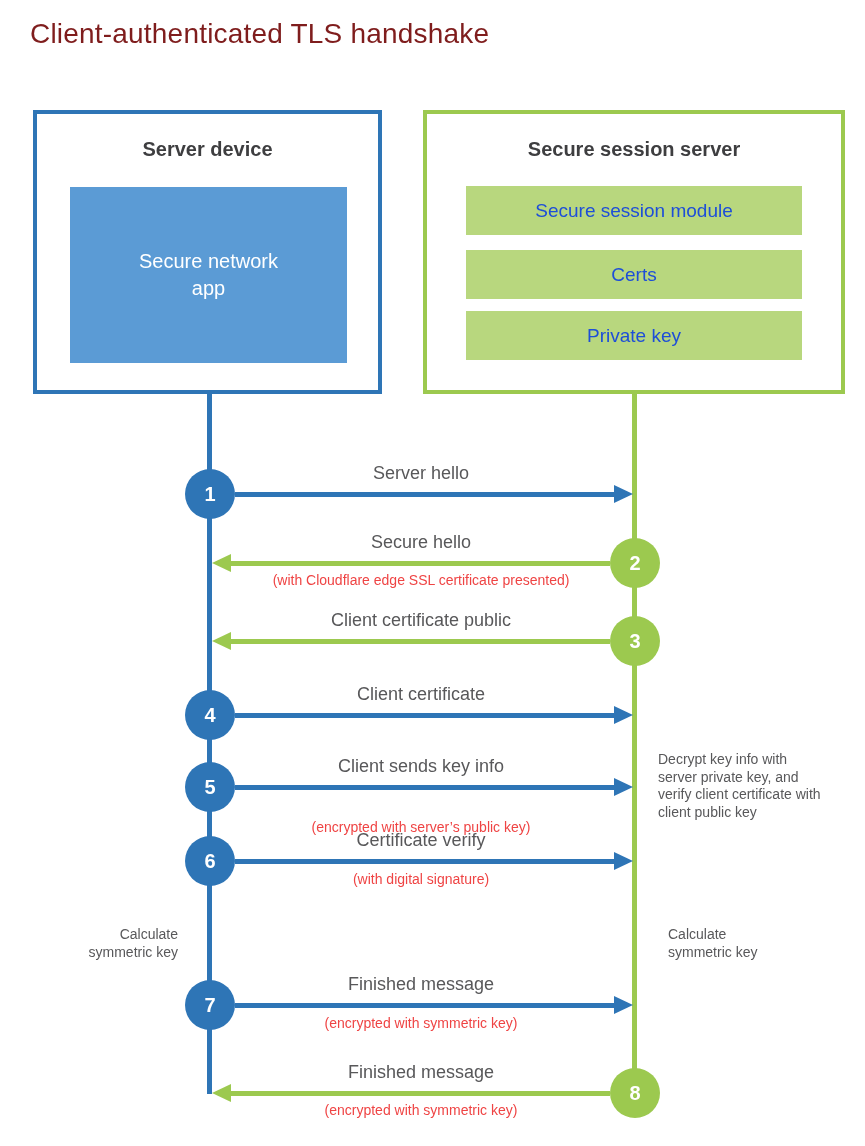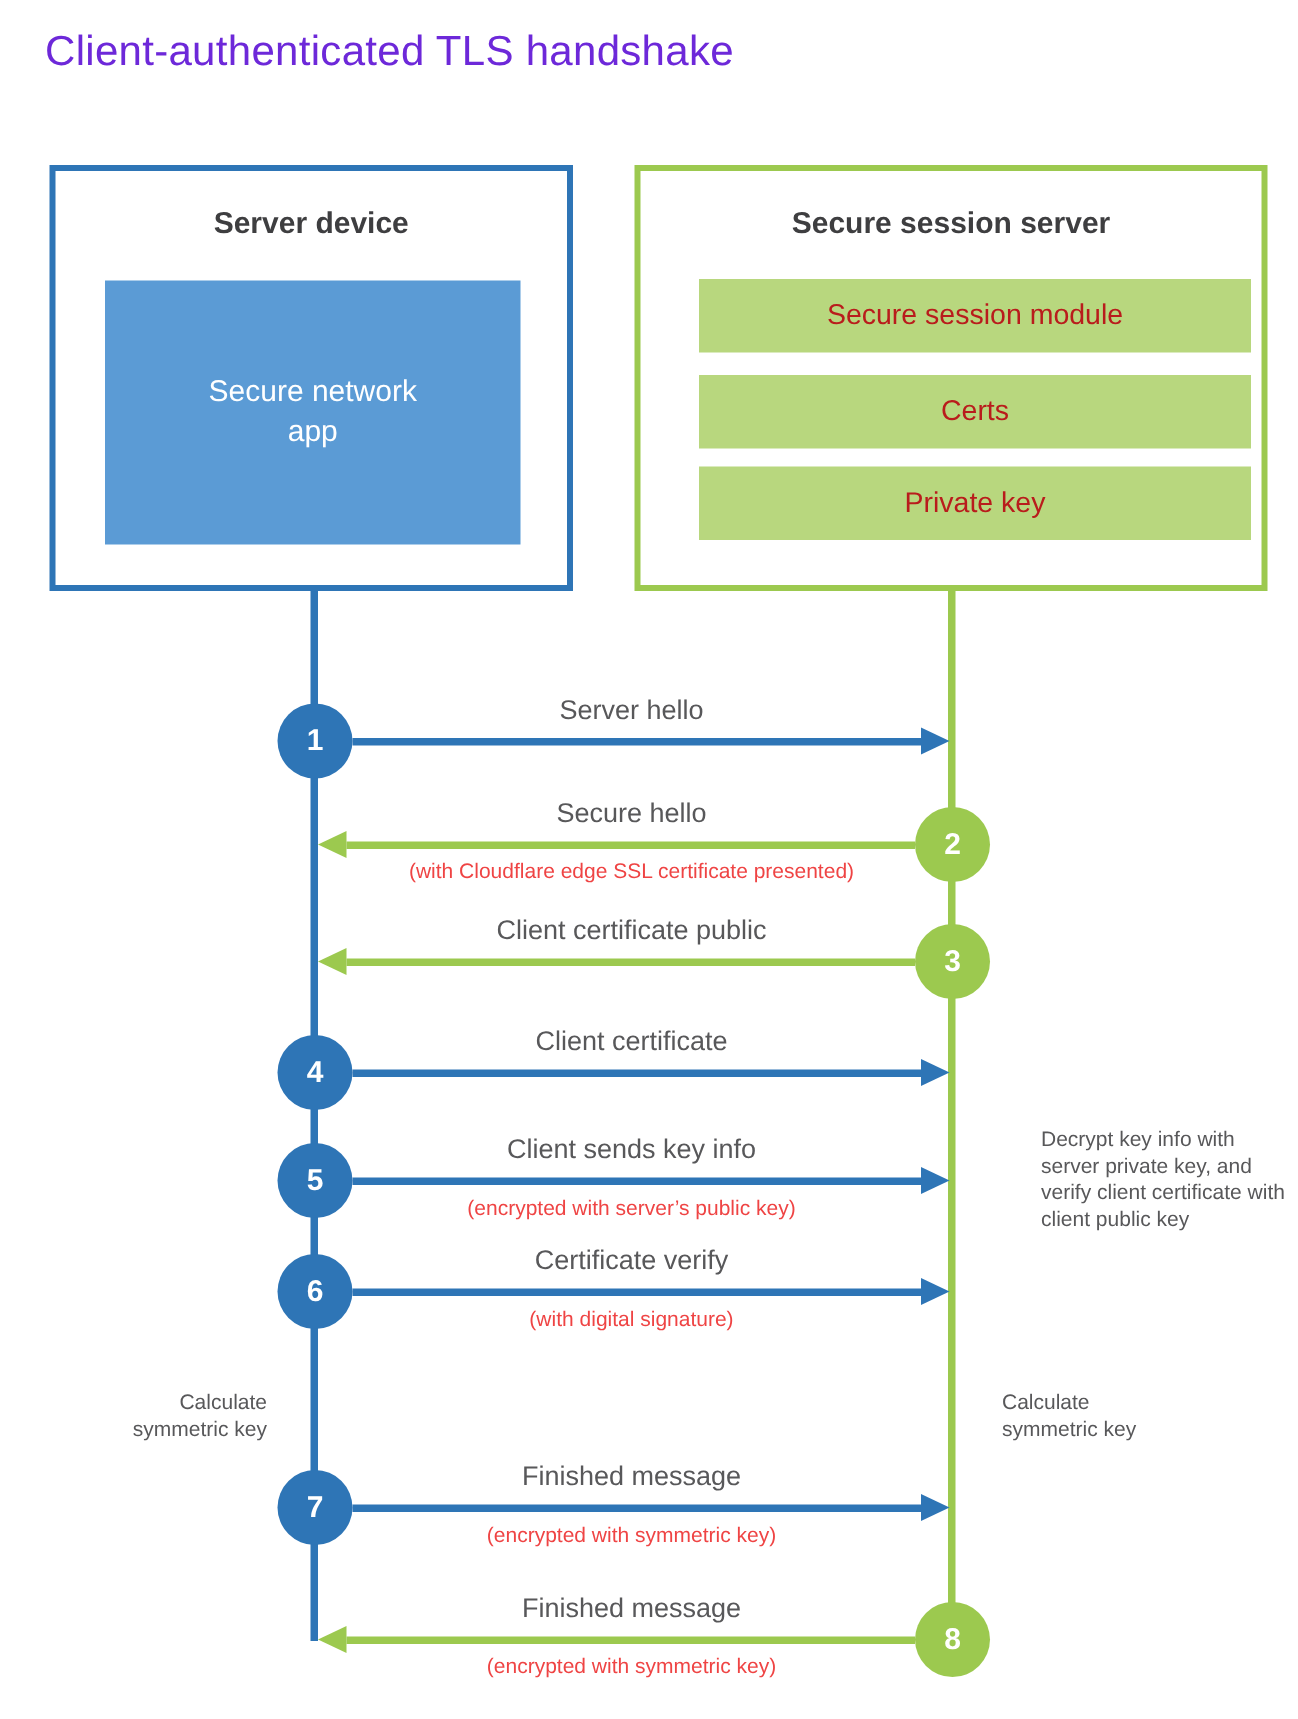--- a/index.html
+++ b/index.html
@@ -5,40 +5,40 @@
   html, body { margin: 0; padding: 0; background: #ffffff; }
   body {
     width: 865px; height: 1146px; position: relative; overflow: hidden;
     font-family: "Liberation Sans", "DejaVu Sans", sans-serif;
     color: #58585a;
   }
 
   
   .page-title {
     position: absolute; left: 30px; top: 18px;
-    font-size: 28px; font-weight: 300; color: #6d28d9; letter-spacing: 0.2px;
+    font-size: 28px; font-weight: 300; color: #7f1d1d; letter-spacing: 0.2px;
   }
 
   
   .actor-box { position: absolute; top: 110px; height: 284px; box-sizing: border-box; background: #fff; }
   .client-box { left: 33px; width: 349px; border: 4px solid var(--blue); }
   .server-box { left: 423px; width: 422px; border: 4px solid var(--green); }
   .actor-title {
     margin-top: 24px; text-align: center;
     font-size: 20px; font-weight: bold; color: #3e3e40;
   }
   .app-box {
     position: absolute; left: 70px; top: 187px; width: 277px; height: 176px;
     background: var(--blue-light); display: flex; align-items: center; justify-content: center;
   }
   .app-box span { display: block; width: 170px; text-align: center; color: #fff; font-size: 20px; line-height: 27px; }
   .module-bar {
-    position: absolute; left: 466px; width: 368px; height: 49px;
+    position: absolute; left: 466px; width: 336px; height: 49px;
     background: var(--green-light); display: flex; align-items: center; justify-content: center;
-    color: #b91c1c; font-size: 19px;
+    color: #1d4ed8; font-size: 19px;
   }
 
   
   .vline { position: absolute; top: 392px; width: 5px; height: 702px; }
   .vline.blue { left: 207px; background: var(--blue); }
   .vline.green { left: 632px; background: var(--green); }
 
   
   .circle {
     position: absolute; width: 50px; height: 50px; border-radius: 50%;
@@ -55,21 +55,21 @@
   .ah { position: absolute; width: 0; height: 0; border-top: 9px solid transparent; border-bottom: 9px solid transparent; }
   .ah.right { border-left: 19px solid var(--blue); left: 614px; }
   .ah.left  { border-right: 19px solid var(--green); left: 212px; }
 
   
   .arrow-label { position: absolute; left: 221px; width: 400px; text-align: center; font-size: 18px; color: #58585a; }
   .arrow-sub   { position: absolute; left: 221px; width: 400px; text-align: center; font-size: 14px; color: #ef4444; }
 
   
   .side-note { position: absolute; font-size: 14px; line-height: 17.5px; color: #58585a; }
-  .decrypt-note { left: 658px; top: 751px; width: 170px; text-align: left; margin-left: 36px; }
+  .decrypt-note { left: 658px; top: 751px; width: 170px; text-align: left; }
   .calc-left  { left: 68px; top: 926px; width: 110px; text-align: right; }
   .calc-right { left: 668px; top: 926px; width: 110px; text-align: left; }
 </style>
 </head>
 <body>
 
 <div class="page-title">Client-authenticated TLS handshake</div>
 
 <div class="vline blue"></div>
 <div class="vline green"></div>
@@ -114,21 +114,21 @@
   <div class="hline blue" style="top:713px"></div>
   <div class="ah right" style="top:706px"></div>
   <div class="arrow-label" style="top:684px">Client certificate</div>
   <div class="circle blue" style="top:690px">4</div>
 </div>
 
 <div>
   <div class="hline blue" style="top:785px"></div>
   <div class="ah right" style="top:778px"></div>
   <div class="arrow-label" style="top:756px">Client sends key info</div>
-  <div class="arrow-sub" style="top:797px">(encrypted with server’s public key)</div>
+  <div class="arrow-sub" style="top:819px">(encrypted with server’s public key)</div>
   <div class="circle blue" style="top:762px">5</div>
 </div>
 
 <div>
   <div class="hline blue" style="top:859px"></div>
   <div class="ah right" style="top:852px"></div>
   <div class="arrow-label" style="top:830px">Certificate verify</div>
   <div class="arrow-sub" style="top:871px">(with digital signature)</div>
   <div class="circle blue" style="top:836px">6</div>
 </div>

